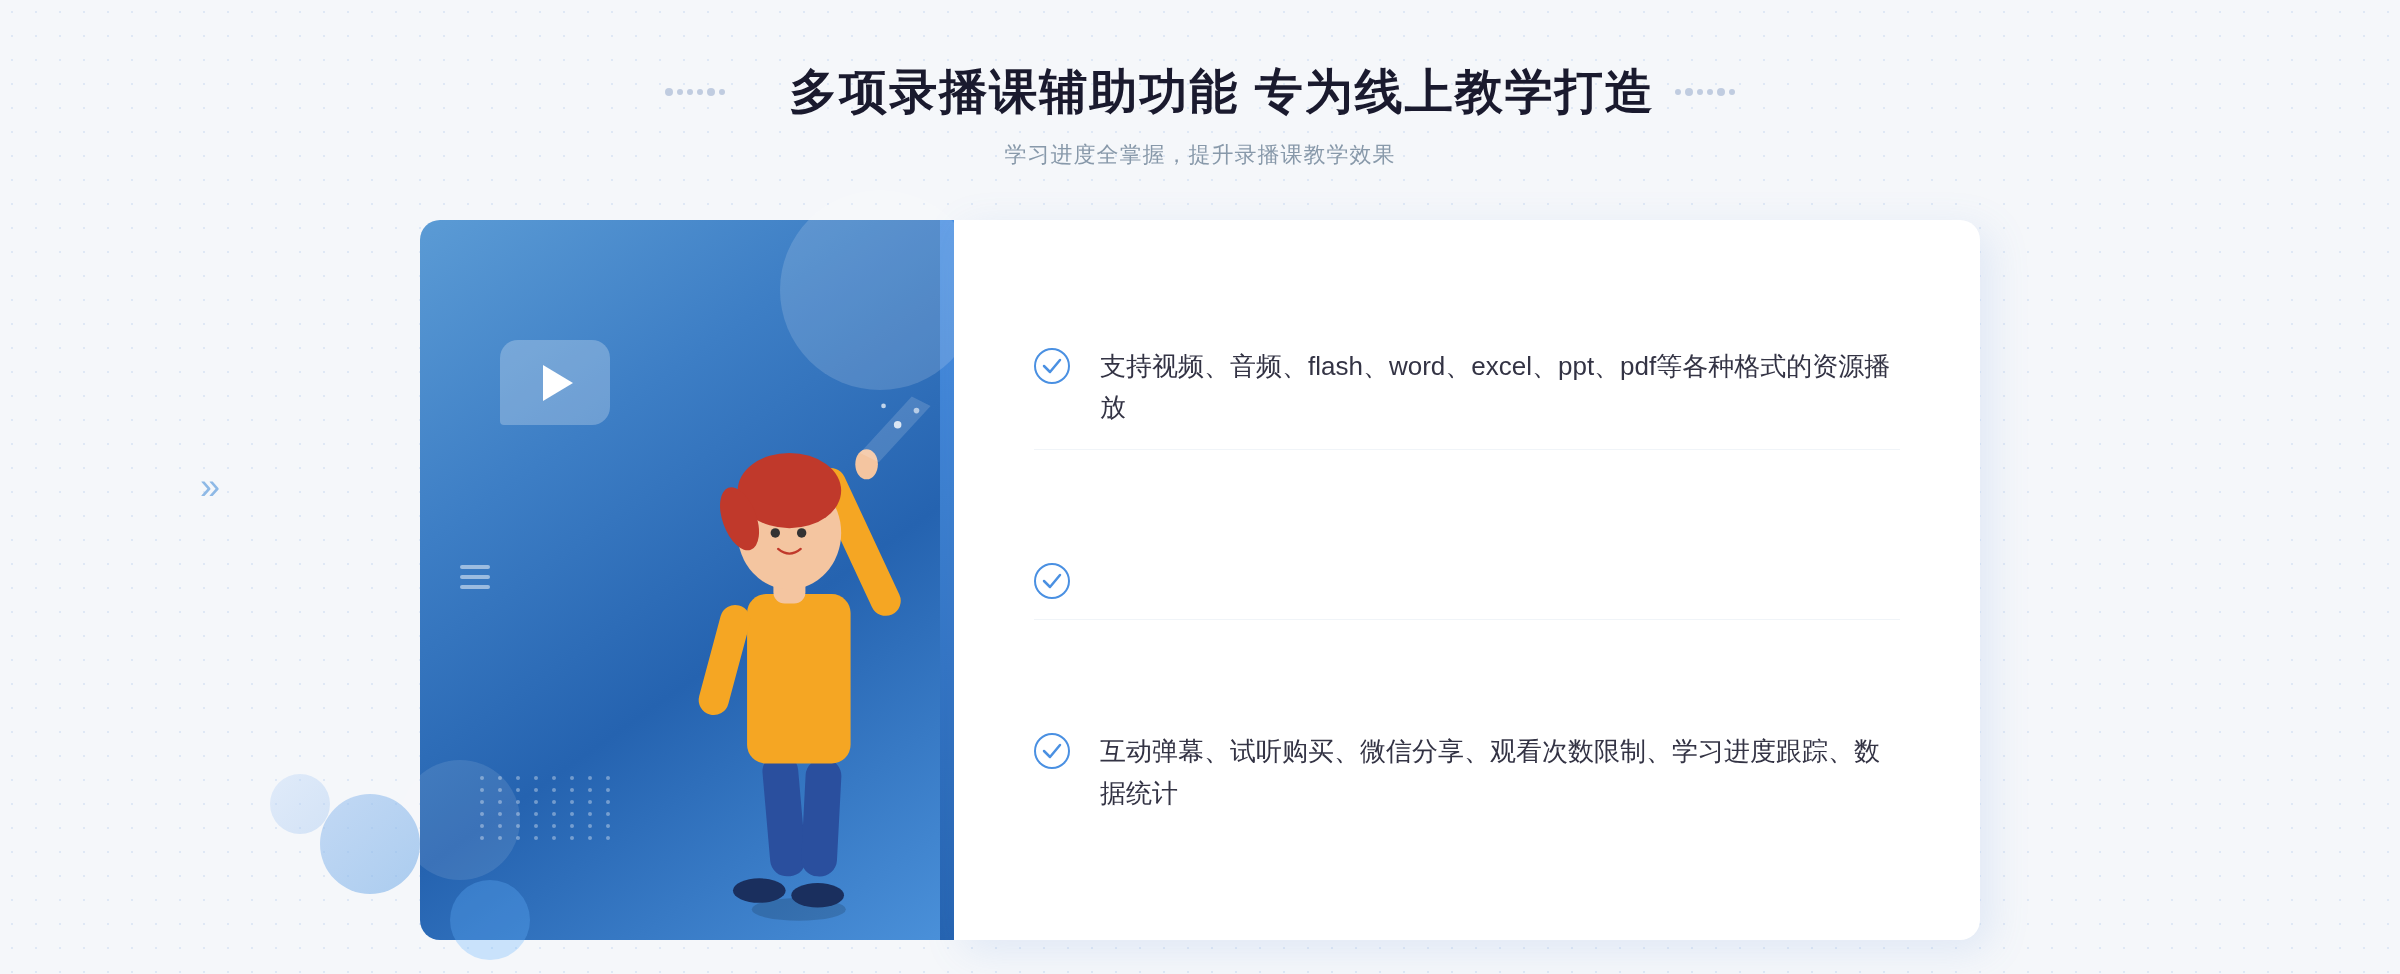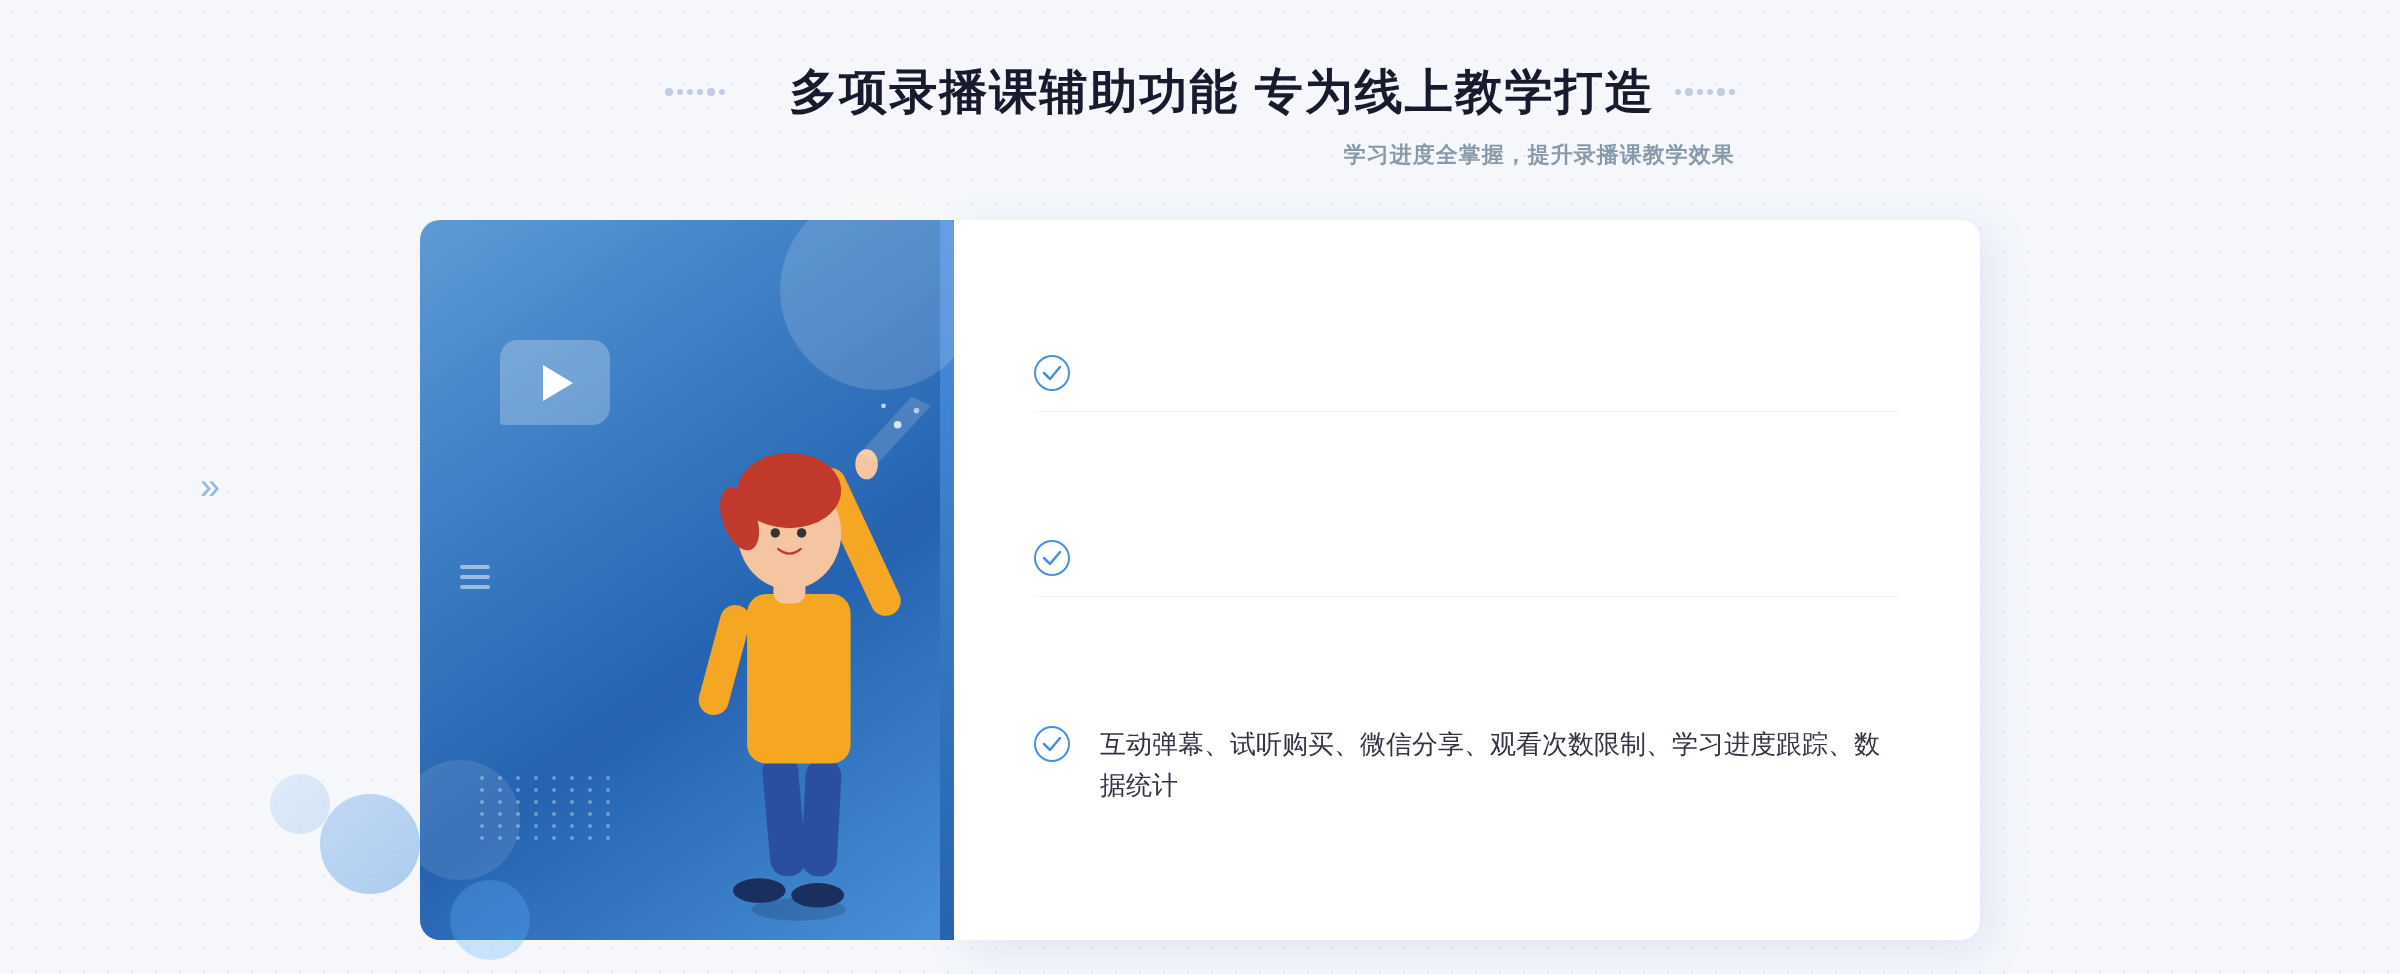--- a/index.html
+++ b/index.html
@@ -80,23 +80,22 @@
       font-weight: 700;
       color: #1a1a2e;
       letter-spacing: 2px;
       margin-left: 44px;
     }
 
     .subtitle {
       font-size: 22px;
       color: #8899aa;
       margin-top: 16px;
-      font-weight: 700;
+      font-weight: 400;
       letter-spacing: 1px;
-      text-align: right;
     }
 
     
     .content-area {
       display: flex;
       align-items: stretch;
       width: 1560px;
       gap: 0;
       position: relative;
     }
@@ -432,20 +431,21 @@
 
     <div class="blue-bar"></div>
 
     <div class="features-card">
 
       <div class="feature-item">
         <svg class="check-icon" viewBox="0 0 36 36" fill="none" xmlns="http://www.w3.org/2000/svg">
           <circle cx="18" cy="18" r="17" stroke="#4a90e2" stroke-width="2"></circle>
           <path d="M10 18 L16 24 L26 12" stroke="#4a90e2" stroke-width="2.5" stroke-linecap="round" stroke-linejoin="round"></path>
         </svg>
+        <span class="feature-text">支持视频、音频、flash、word、excel、ppt、pdf等各种格式的资源播放</span>
       </div>
 
       <div class="feature-item">
         <svg class="check-icon" viewBox="0 0 36 36" fill="none" xmlns="http://www.w3.org/2000/svg">
           <circle cx="18" cy="18" r="17" stroke="#4a90e2" stroke-width="2"></circle>
           <path d="M10 18 L16 24 L26 12" stroke="#4a90e2" stroke-width="2.5" stroke-linecap="round" stroke-linejoin="round"></path>
         </svg>
       </div>
 
 

